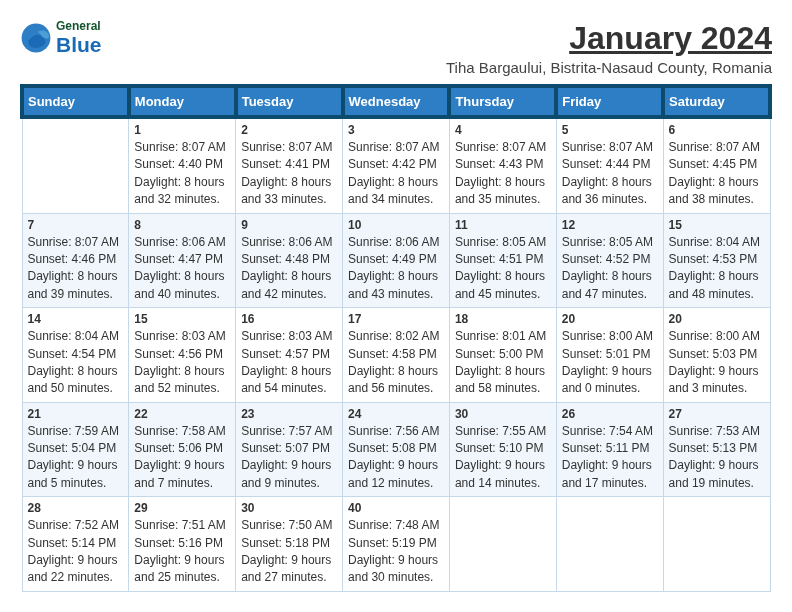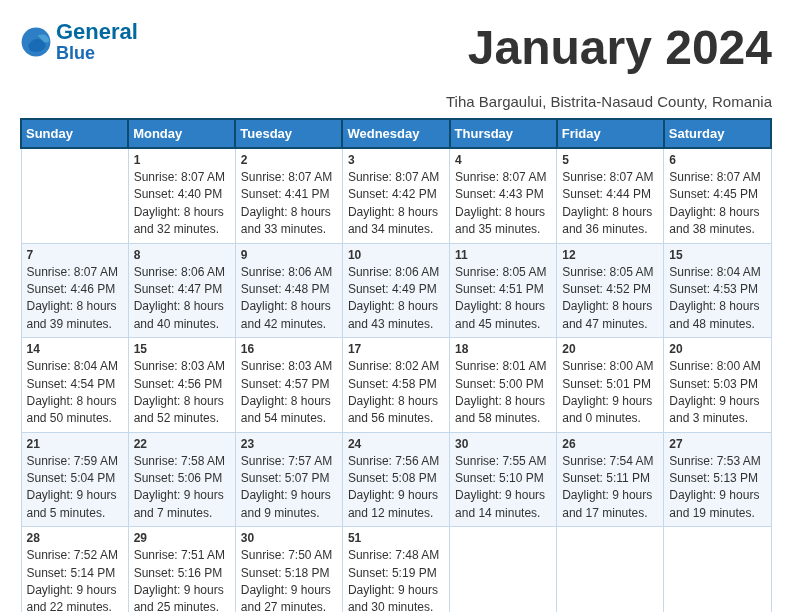--- a/index.html
+++ b/index.html
@@ -20,59 +20,60 @@
       display: flex;
       align-items: center;
       gap: 4px;
     }
     .logo-text {
       display: flex;
       flex-direction: column;
       line-height: 1.1;
     }
     .logo-general {
-      font-size: 22px;
-      font-weight: bold;
-      color: #0369a1;
+      font-size: 12px;
+      font-weight: bold;
+      color: #14532d;
     }
     .logo-blue {
-      font-size: 18px;
+      font-size: 21px;
       font-weight: bold;
       color: #1a6bb5;
     }
     .logo-icon {
       width: 32px;
       height: 32px;
     }
     .title-block {
       text-align: right;
     }
     .month-title {
-      font-size: 48px;
+      font-size: 32px;
       font-weight: bold;
       color: #333;
+      text-decoration: underline;
     }
     .subtitle {
       font-size: 15px;
       color: #444;
-      margin-top: 18px;
+      margin-top: 2px;
     }
     .calendar-table {
       width: 100%;
       border-collapse: collapse;
       margin-top: 8px;
     }
     .calendar-table th {
       background-color: #2d7ec4;
       color: #fff;
       font-size: 13px;
       font-weight: bold;
       padding: 6px 4px;
       text-align: left;
-      border: 2px solid #0c4a6e;
+      border: 4px solid #0c4a6e;
     }
     .calendar-table td {
       border: 1px solid #c5d8ea;
       vertical-align: top;
       padding: 4px 5px;
       font-size: 10.5px;
       color: #333;
       width: calc(100% / 7);
       min-height: 80px;
       background: #fff;
@@ -253,21 +254,21 @@
         </td>
         <td>
           <span class="day-number">29</span>
           <div class="day-info">Sunrise: 7:51 AM<br>Sunset: 5:16 PM<br>Daylight: 9 hours<br>and 25 minutes.</div>
         </td>
         <td>
           <span class="day-number">30</span>
           <div class="day-info">Sunrise: 7:50 AM<br>Sunset: 5:18 PM<br>Daylight: 9 hours<br>and 27 minutes.</div>
         </td>
         <td>
-          <span class="day-number">51</span>
+          <span class="day-number">40</span>
           <div class="day-info">Sunrise: 7:48 AM<br>Sunset: 5:19 PM<br>Daylight: 9 hours<br>and 30 minutes.</div>
         </td>
         <td class="empty-cell"></td>
         <td class="empty-cell"></td>
         <td class="empty-cell"></td>
       </tr>
     </tbody>
 </table>
 
 </body></html>

